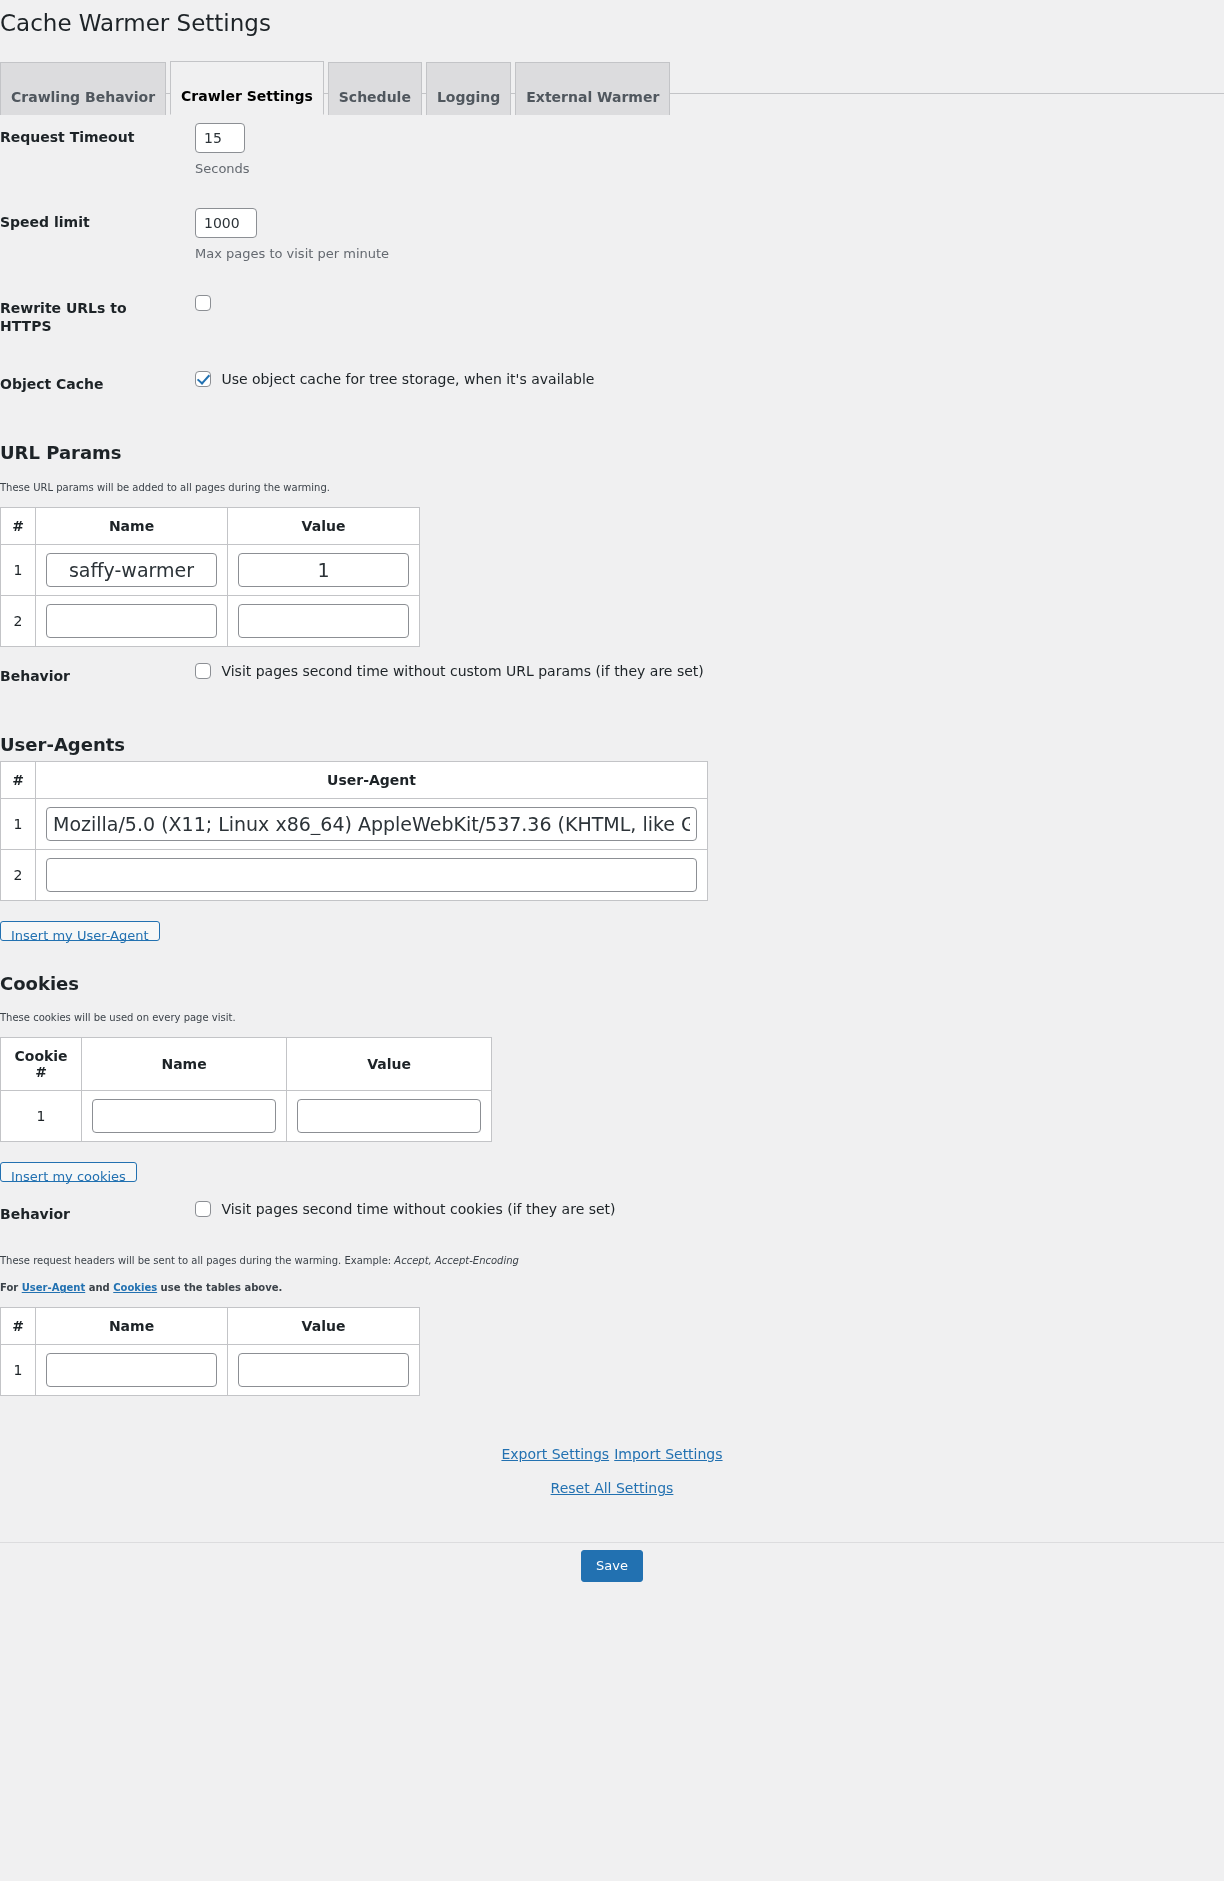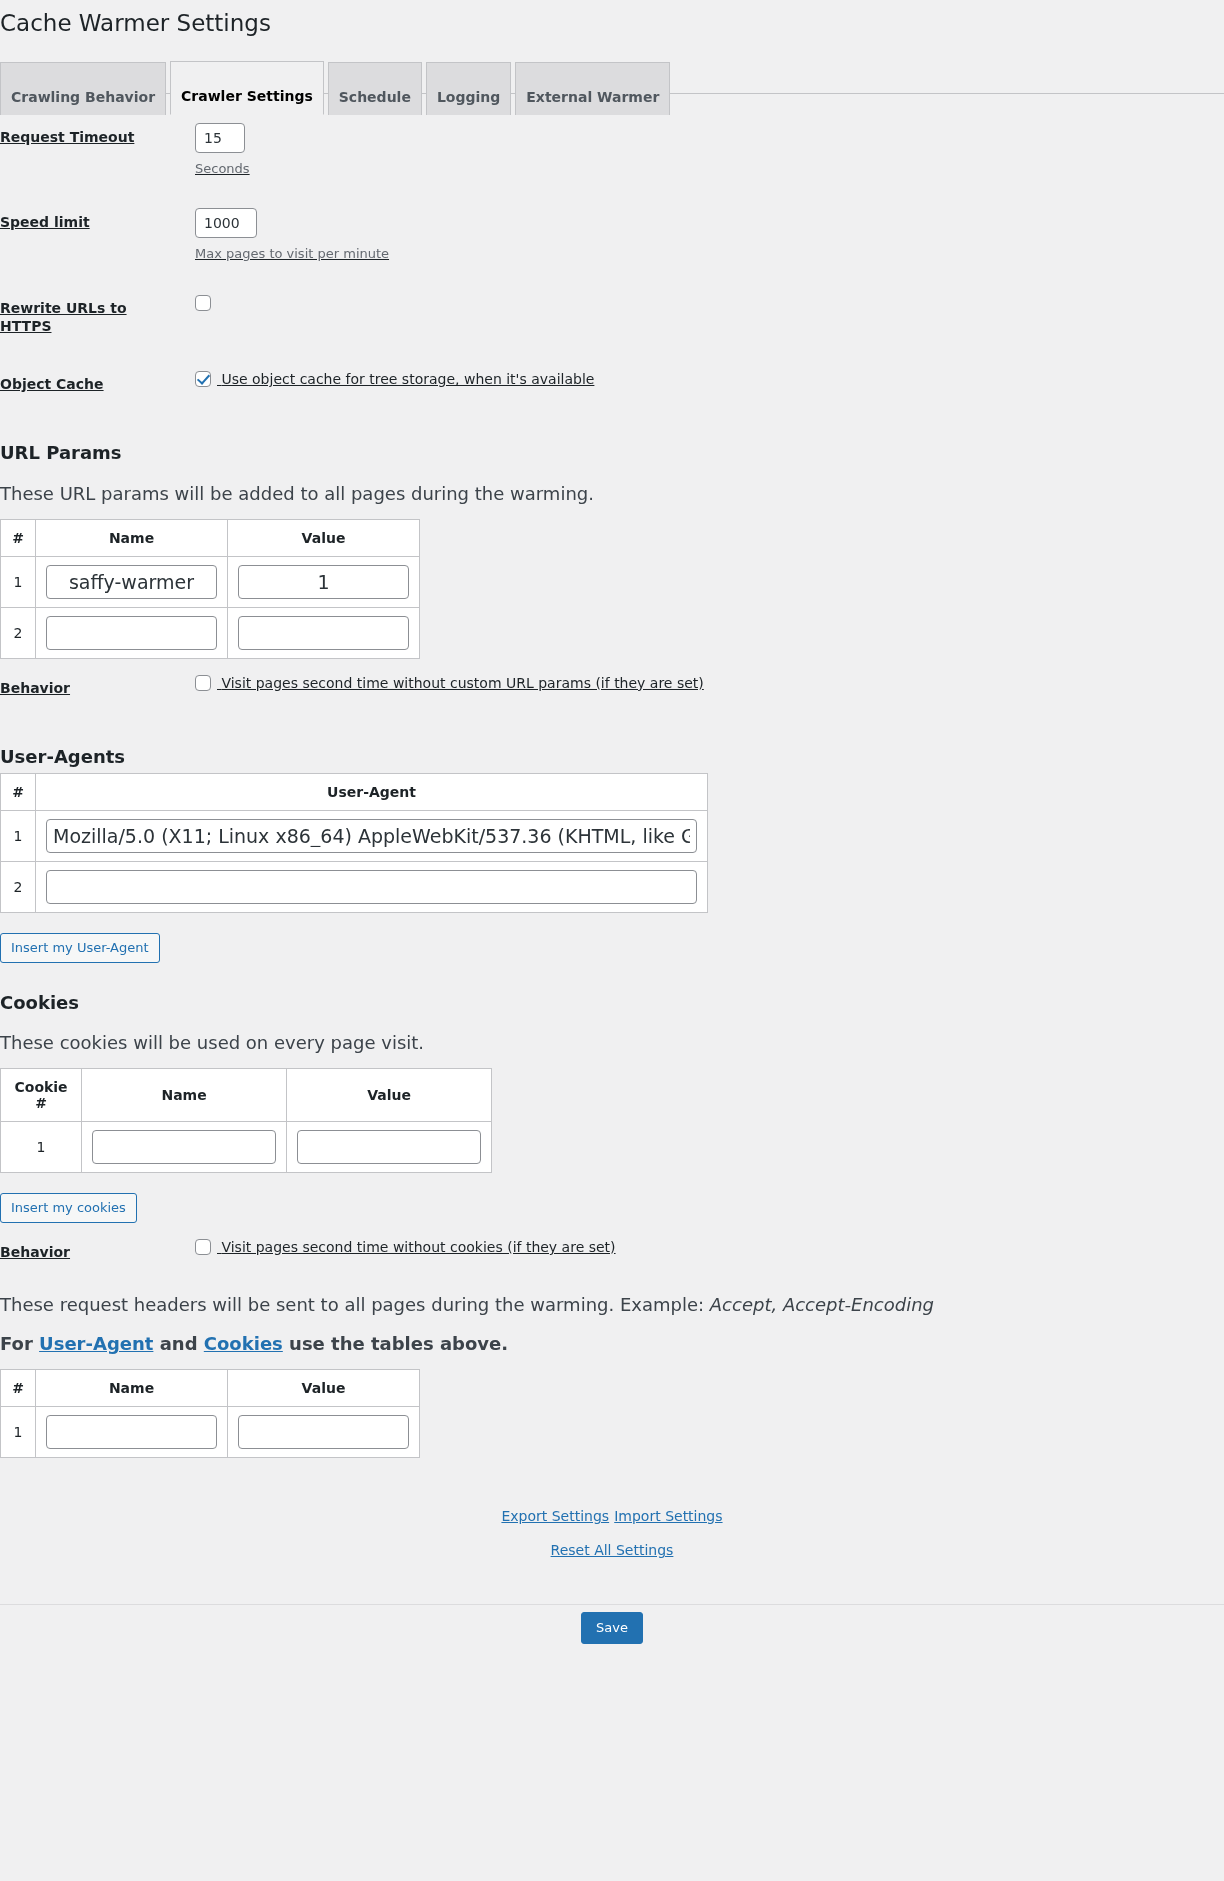--- a/index.html
+++ b/index.html
@@ -61,21 +61,20 @@
     border-bottom: 1px solid #f0f0f1;
     color: #000;
   }
 
   
   table.form-table {
     border-collapse: collapse;
     width: 100%;
     margin-top: 0;
     clear: both;
-    text-decoration: underline;
   }
   table.form-table th {
     width: 185px;
     vertical-align: top;
     text-align: left;
     padding: 20px 10px 20px 0;
     font-weight: 600;
     font-size: 14px;
     line-height: 1.3;
     color: #1d2327;
@@ -144,21 +143,21 @@
   
   h2.section-title {
     font-size: 18px;
     font-weight: 600;
     margin: 18px 0 0 0;
     padding: 9px 0 4px 0;
     line-height: 1.4;
     color: #1d2327;
   }
   p.section-desc {
-    font-size: 18px;
+    font-size: 10px;
     margin: 10px 0 12px 0;
     color: #3c434a;
     line-height: 1.5;
   }
   p.section-desc .ital { font-style: italic; }
   p.section-desc.bold { font-weight: 600; }
   p.section-desc a {
     color: #2271b1;
     text-decoration: underline;
     font-weight: 700;
@@ -228,21 +227,21 @@
   .btn-secondary {
     display: inline-block;
     font-family: "DejaVu Sans", "Liberation Sans", sans-serif;
     font-size: 13px;
     line-height: 2.15;
     background: #f6f7f7;
     border: 1px solid #2271b1;
     border-radius: 3px;
     color: #2271b1;
     padding: 0 10px;
-    height: 30px;
+    height: 20px;
     cursor: pointer;
     white-space: nowrap;
   }
 
   
   .footer-links {
     text-align: center;
     margin-top: 48px;
   }
   .footer-links a {

